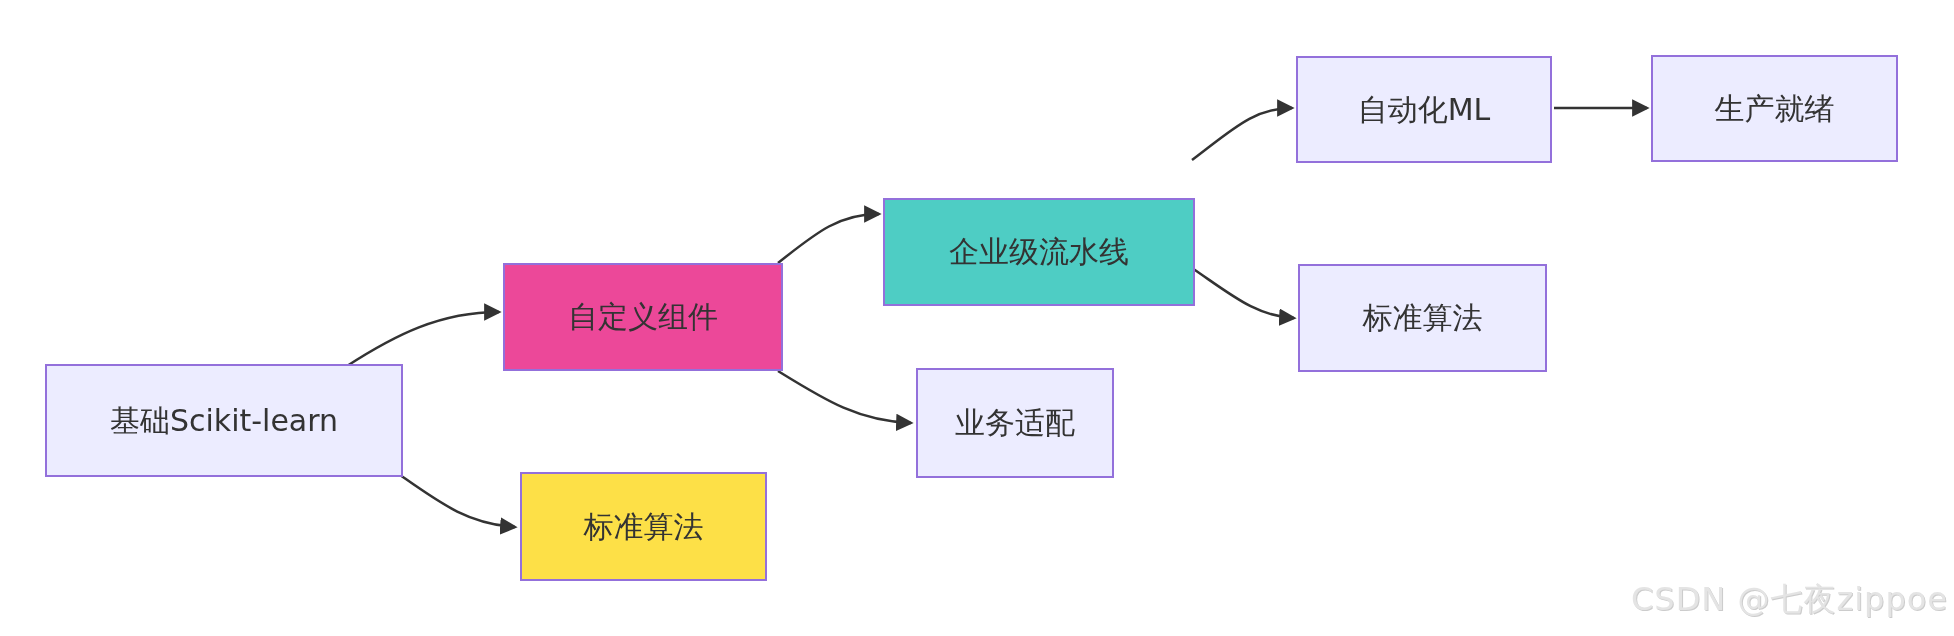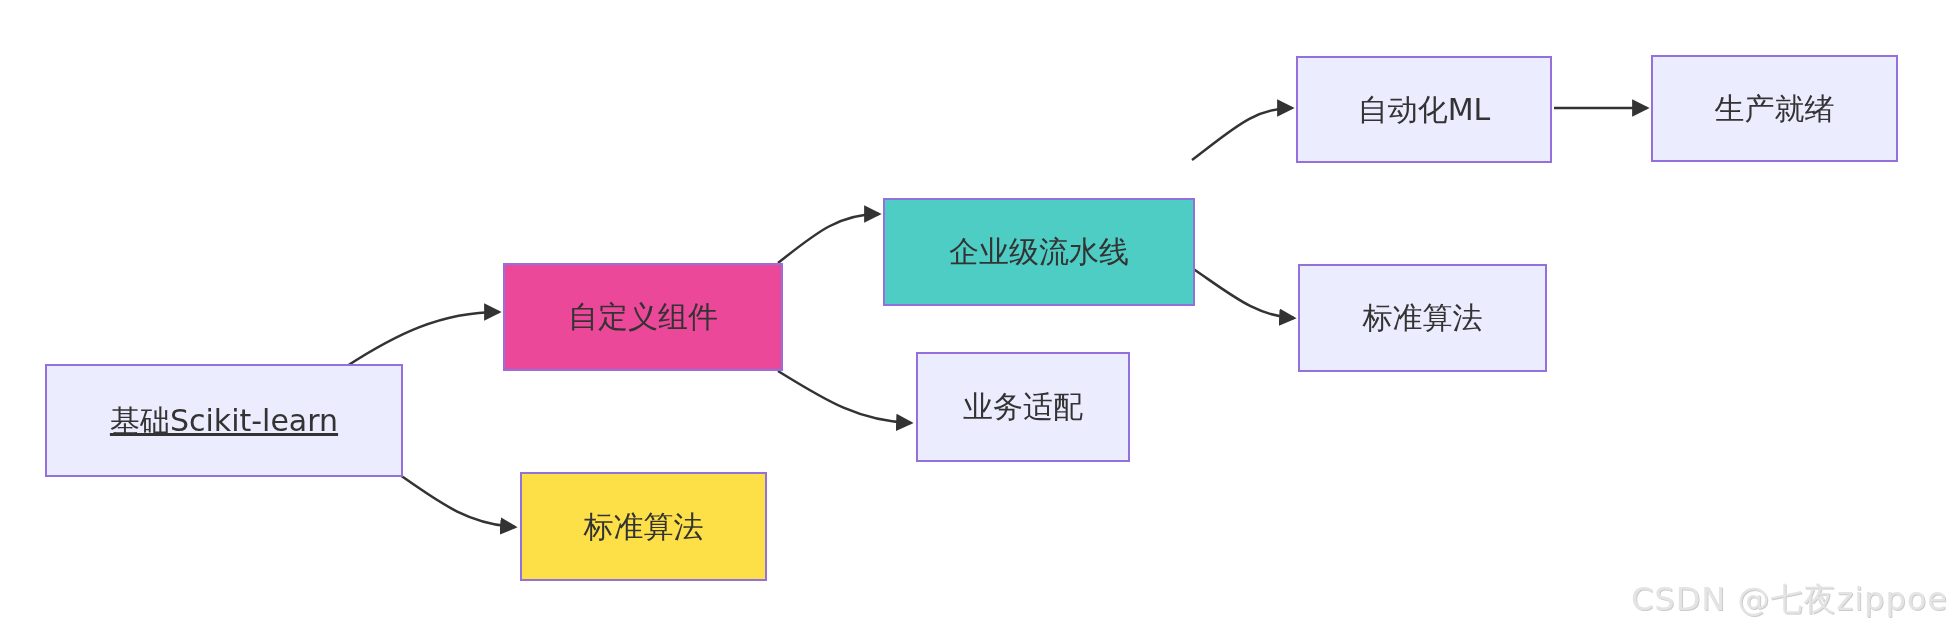--- a/index.html
+++ b/index.html
@@ -38,21 +38,21 @@
     align-items: center;
     justify-content: center;
     text-align: center;
     line-height: 1.2;
     white-space: nowrap;
   }
   .node-base     { left: 45px;   top: 364px; width: 358px; height: 113px; }
   .node-custom   { left: 503px;  top: 263px; width: 280px; height: 108px; }
   .node-std      { left: 520px;  top: 472px; width: 247px; height: 109px; }
   .node-pipeline { left: 883px;  top: 160px; width: 312px; height: 108px; margin-top: 38px; }
-  .node-biz      { left: 916px;  top: 352px; width: 214px; height: 110px; font-family: Liberation Serif, serif; }
+  .node-biz      { left: 916px;  top: 368px; width: 198px; height: 110px; font-family: Liberation Serif, serif; }
   .node-automl   { left: 1296px; top: 56px;  width: 256px; height: 107px; }
   .node-prod     { left: 1298px; top: 264px; width: 249px; height: 108px; }
   .node-tuning   { left: 1651px; top: 55px;  width: 247px; height: 107px; }
   .watermark {
     position: absolute;
     right: 6px;
     top: 578px;
     font-size: 32px;
     color: #e4e4e4;
     text-shadow: 1px 1px 0 #cccccc;
@@ -73,21 +73,21 @@
     </defs>
     <path class="edge" d="M347,366 C395,335 440,312 499,312" marker-end="url(#arrowhead)"></path>
     <path class="edge" d="M400,475 C440,503 468,524 515,527" marker-end="url(#arrowhead)"></path>
     <path class="edge" d="M778,263 C818,231 840,214 879,214" marker-end="url(#arrowhead)"></path>
     <path class="edge" d="M778,371 C825,400 858,421 911,423" marker-end="url(#arrowhead)"></path>
     <path class="edge" d="M1192,160 C1233,129 1254,108 1292,108" marker-end="url(#arrowhead)"></path>
     <path class="edge" d="M1192,268 C1233,296 1256,316 1294,318" marker-end="url(#arrowhead)"></path>
     <path class="edge" d="M1554,108 L1647,108" marker-end="url(#arrowhead)"></path>
   </svg>
 
-  <div class="node node-base" style="background-color: rgb(236, 236, 255); border-color: rgb(147, 112, 219); text-decoration: underline;">
+  <div class="node node-base" style="background-color: rgb(236, 236, 255); border-color: rgb(147, 112, 219);">
     <span>基础Scikit-learn</span>
   </div>
 
   <div class="node node-custom" style="background-color: #ec4899; border-color: rgb(147, 112, 219);">
     <span>自定义组件</span>
   </div>
 
   <div class="node node-std" style="background-color: #fde047; border-color: rgb(147, 112, 219); text-align: right;">
     <span>标准算法</span>
   </div>

